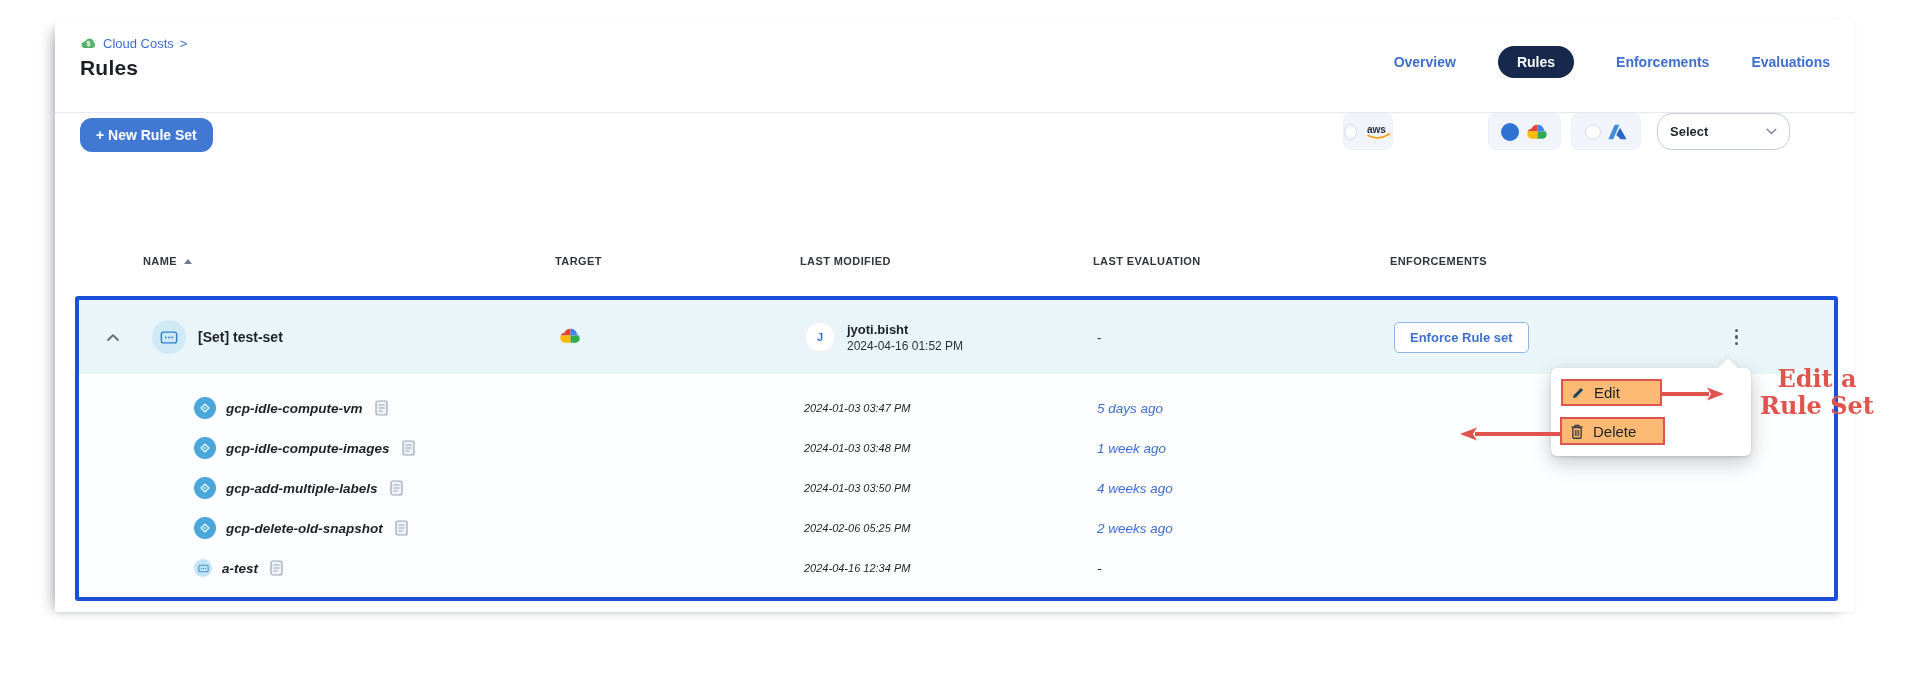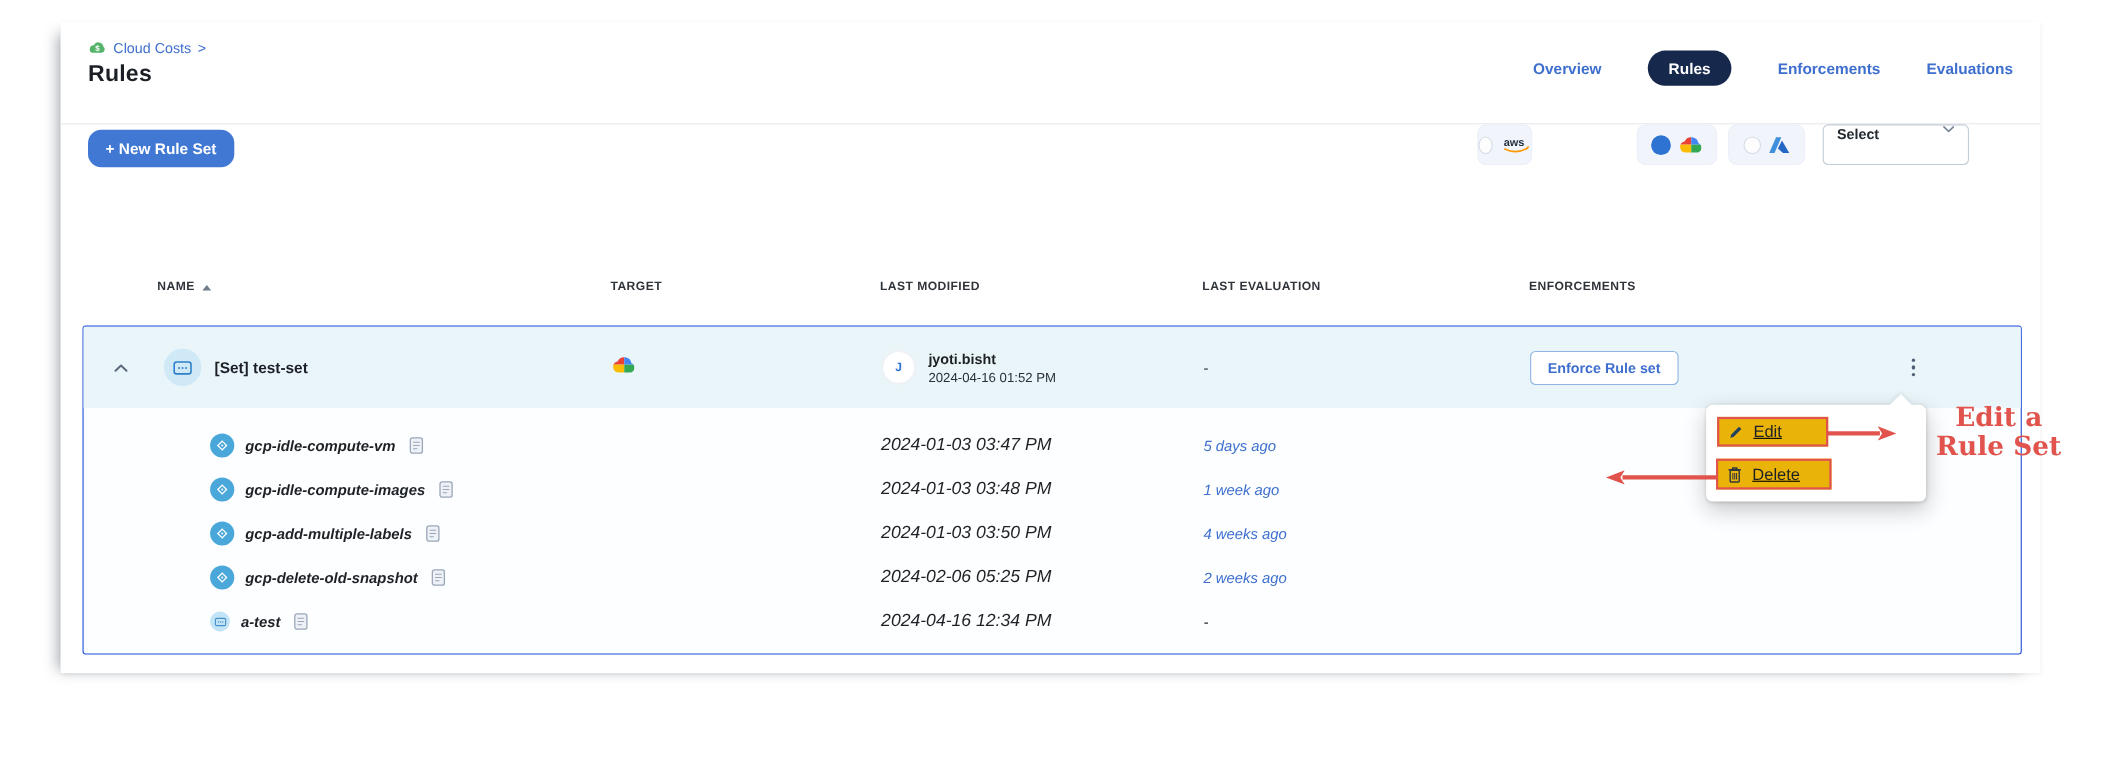--- a/index.html
+++ b/index.html
@@ -30,38 +30,38 @@
     font-size: 13px; color: #333; outline: none; font-family: "Liberation Sans", sans-serif; }
   .search-input::placeholder { color: #8f96a1; }
   .pill { position: absolute; top: 93px; height: 37px; background: #f1f5fb; border: 1px solid #eaf0f8;
     border-radius: 8px; display: flex; align-items: center; justify-content: center; gap: 7px; cursor: pointer; }
   #pill-aws { left: 1288px; width: 50px; }
   #pill-gcp { left: 1433px; width: 73px; }
   #pill-azure { left: 1516px; width: 70px; }
   .radio { width: 16px; height: 16px; border-radius: 50%; background: #fdfdfe; border: 1px solid #d5dce5; }
   .radio.checked { width: 18px; height: 18px; background: #2e72d2; border: none; }
   .select-box { position: absolute; left: 1602px; top: 93px; width: 133px; height: 37px; border: 1px solid #c3ccd6;
-    border-radius: 5px; background: #fff; display: flex; align-items: flex-start; padding: 0 12px; cursor: pointer; }
+    border-radius: 15px; background: #fff; display: flex; align-items: center; padding: 0 12px; cursor: pointer; }
   .select-label { font-size: 13px; font-weight: 600; color: #22292f; flex: 1; }
 
   
   .tabs { position: absolute; left: 0; right: 0; top: 170px; height: 43px; border-bottom: 1px solid #e6e9ed;
     display: flex; align-items: flex-end; padding-left: 21px; gap: 26px; }
   .tab { font-size: 15px; color: #262c33; padding: 0 8px 13px 8px; cursor: pointer; }
   .tab.active { font-weight: 700; border-bottom: 3px solid #4178d4; padding-bottom: 10px; }
 
   
   .thead, .trow, .rule-row { display: grid;
     grid-template-columns: 68px 412px 245px 293px 297px 1fr; }
   .thead { position: absolute; left: 20px; top: 235px; width: 1763px; }
   .th { font-size: 11px; font-weight: 700; color: #30353b; letter-spacing: .4px; display: flex; align-items: center; gap: 7px; }
   .sort-asc { width: 0; height: 0; border-left: 4px solid transparent; border-right: 4px solid transparent;
     border-bottom: 5px solid #707c89; display: inline-block; }
   .table-box { position: absolute; left: 20px; top: 276px; width: 1763px;
-    border: 1px solid #1d4ed8; border-radius: 3px; background: #fcfeff; }
+    border: 4px solid #1d4ed8; border-radius: 3px; background: #fcfeff; }
   .trow { height: 74px; background: #e9f5f9; align-items: center; }
   .c-expand { display: flex; justify-content: center; align-items: center; cursor: pointer; }
   .c-name { display: flex; align-items: center; gap: 12px; padding-left: 5px; }
   .set-ic { width: 34px; height: 34px; border-radius: 50%; background: #cfe9f7; display: flex; align-items: center; justify-content: center; }
   .row-name { font-size: 14px; font-weight: 700; color: #1c2026; cursor: pointer; }
   .c-mod { display: flex; align-items: center; gap: 11px; }
   .avatar { width: 32px; height: 32px; border-radius: 50%; background: #fff; border: 2px solid #eef1f5;
     display: flex; align-items: center; justify-content: center; font-size: 11px; font-weight: 700; color: #2e72d2; }
   .mod-name { font-size: 13px; font-weight: 700; color: #1d2126; }
   .mod-date { font-size: 12px; color: #2b3036; margin-top: 2px; }
@@ -72,30 +72,30 @@
   .kebab { margin-left: auto; margin-right: 91px; display: flex; flex-direction: column; gap: 3px; padding: 5px; cursor: pointer; }
   .kebab i { width: 3.5px; height: 3.5px; border-radius: 50%; background: #4f5d75; }
 
   .subrows { padding: 14px 0 9px; }
   .rule-row { height: 40px; align-items: center; font-style: italic; }
   .rule-row .c-name { padding-left: 47px; gap: 10px; }
   .rule-ic { width: 22px; height: 22px; border-radius: 50%; background: #49a7d9; display: flex; align-items: center; justify-content: center; }
   .rule-ic.alt { width: 18px; height: 18px; background: #c1e4f6; }
   .rule-name { font-size: 13.5px; font-weight: 700; color: #1d2126; cursor: pointer; }
   .doc-ic { display: flex; cursor: pointer; margin-left: 2px; }
-  .c-mod-plain { font-size: 16px; color: #1e2226; }
+  .c-mod-plain { font-size: 11px; color: #1e2226; }
   .c-eval.link { color: #3e6fce; cursor: pointer; }
 
   
   .popup { position: absolute; left: 1496px; top: 348px; width: 200px; height: 88px; background: #fff;
     border-radius: 6px; box-shadow: 0 1px 3px rgba(0,0,0,.14), 0 7px 20px rgba(0,0,0,.22); z-index: 10; }
   .popup::before { content: ""; position: absolute; top: -7px; left: 170px; width: 14px; height: 14px;
     background: #fff; transform: rotate(45deg); box-shadow: -2px -2px 3px rgba(0,0,0,.05); }
   .menu-item { position: absolute; display: flex; align-items: center; gap: 9px; padding: 0 8px;
-    border: 2.5px solid #e0544d; background: #eab308; cursor: pointer; text-decoration: underline; }
+    border: 2.5px solid #e0544d; background: #fdba74; cursor: pointer; }
   #mi-edit { left: 10px; top: 11px; width: 101px; height: 27px; }
   #mi-delete { left: 9px; top: 49px; width: 105px; height: 28px; }
   .menu-label { font-size: 15px; color: #1d2126; }
 
   
   .ann { position: absolute; z-index: 11; font-family: "DejaVu Serif", serif; font-weight: 700;
     font-size: 24px; color: #e0544d; line-height: 1.12; }
   #ann-edit { left: 1692px; top: 346px; width: 140px; text-align: center; }
   #ann-delete { left: 1295px; top: 392px; width: 128px; text-align: left; }
   .arrow { position: absolute; z-index: 11; }

